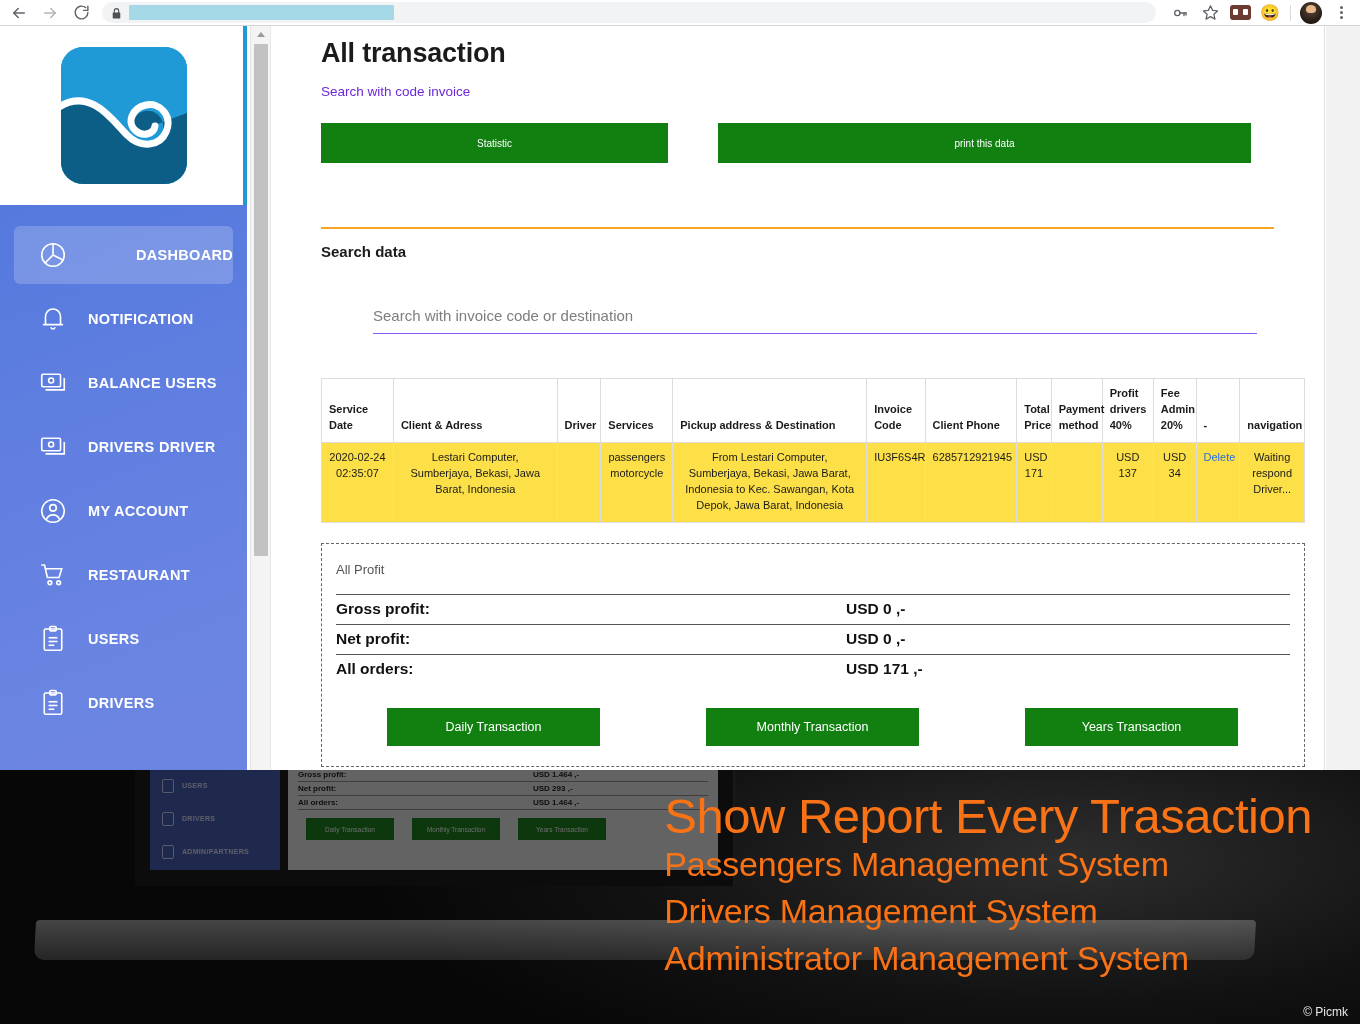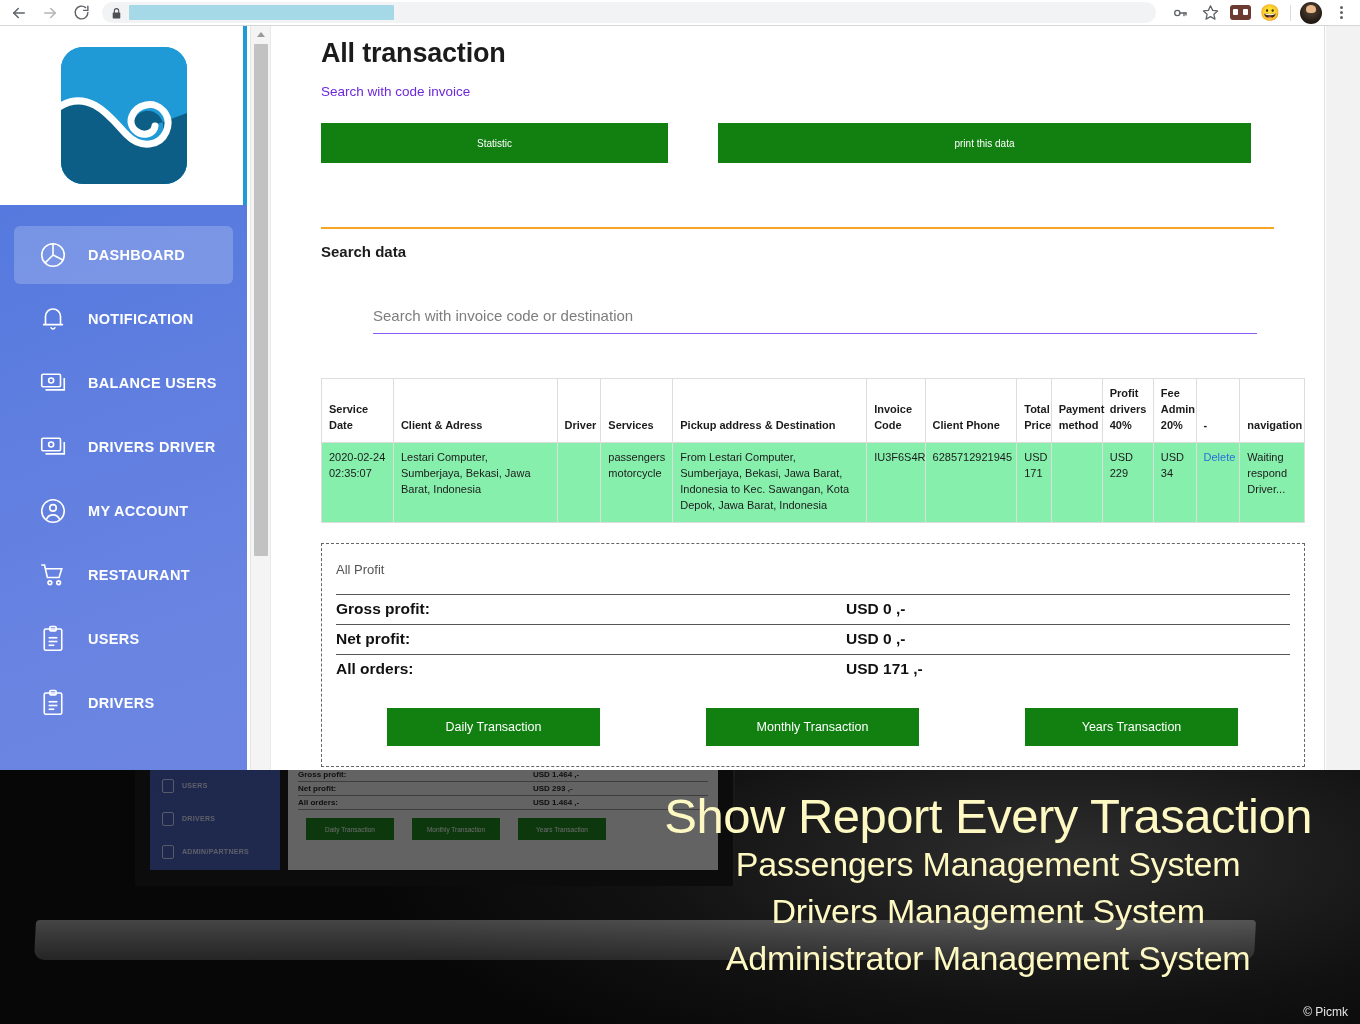--- a/index.html
+++ b/index.html
@@ -81,21 +81,21 @@
   }
   .nav {
     position: absolute; left: 0; top: 179px; width: 247px; height: 819px;
     background: linear-gradient(160deg, #5579de 0%, #6a84e2 55%, #6d85e0 100%);
     padding-top: 15px;
   }
   .nav-item {
     display: flex; align-items: center; height: 58px; margin: 6px 14px;
     border-radius: 6px; padding-left: 24px; cursor: pointer; color: #ffffff;
   }
-  .nav-item.active { background: rgba(255,255,255,0.20); }
+  .nav-item.active { background: rgba(255,255,255,0.20); justify-content: space-between; }
   .nav-ico { width: 34px; flex: 0 0 34px; display: flex; align-items: center; color: #fff; }
   .nav-ico svg { display: block; }
   .nav-label {
     font-size: 14.5px; font-weight: bold; letter-spacing: 0.3px;
     margin-left: 16px; white-space: nowrap;
   }
 
   
   .sb-track {
     position: absolute; left: 250px; top: 0; width: 20px; height: 745px;
@@ -148,21 +148,21 @@
   .search-input::placeholder { color: #7d7d7d; }
 
   
   .tbl-wrap { margin-top: 44px; }
   table.txn { border-collapse: collapse; width: 984px; table-layout: fixed; font-size: 11px; }
   table.txn th, table.txn td {
     border: 1px solid #dddddd; vertical-align: bottom; padding: 7px 7px 8px 7px;
     color: #1b1b1b; line-height: 1.45;
   }
   table.txn th { font-weight: bold; height: 64px; background: #ffffff; text-align: left; }
-  table.txn td { background: #86efac; height: 70px; vertical-align: top; }
+  table.txn td { background: #fde047; height: 70px; vertical-align: top; text-align: center; }
   td.addr-cell { vertical-align: bottom; }
   a.del-link { color: #2a6fdb; text-decoration: none; cursor: pointer; }
 
   
   .profit-panel {
     margin-top: 20px; width: 984px; border: 1px dashed #666666; padding: 18px 14px 20px 14px;
   }
   .profit-cap { font-size: 13px; color: #555555; margin-bottom: 17px; }
   .profit-row {
     display: flex; justify-content: flex-start; align-items: center;
@@ -218,21 +218,21 @@
     display: flex; justify-content: space-between; border-bottom: 1px solid #8d8d8d;
     font-size: 8px; color: #111; padding: 2px 0 2px 0; font-weight: bold;
   }
   .mini-prow span:last-child { width: 175px; }
   .mini-btns { display: flex; gap: 18px; margin-top: 8px; padding-left: 8px; }
   .mini-btn {
     background: #118011; color: #fff; font-size: 6.5px; width: 88px; height: 22px;
     display: flex; align-items: center; justify-content: center;
   }
   .overlay-text {
-    position: absolute; right: 48px; top: 22px; text-align: center; color: #fef9c3;
+    position: absolute; right: 48px; top: 22px; text-align: left; color: #f97316;
   }
   .ov-h1 { font-size: 49px; line-height: 1.0; font-weight: normal; letter-spacing: -0.5px; }
   .ov-l { font-size: 34px; line-height: 1.38; font-weight: normal; letter-spacing: -0.2px; }
   .credit {
     position: absolute; right: 12px; bottom: 5px; color: #e7e7e7; font-size: 12px;
   }
 </style>
 </head>
 <body>
 
@@ -476,21 +476,21 @@
             <tr>
               <td>2020-02-24 02:35:07</td>
               <td class="addr-cell">Lestari Computer, Sumberjaya, Bekasi, Jawa Barat, Indonesia</td>
               <td></td>
               <td>passengers motorcycle</td>
               <td>From Lestari Computer, Sumberjaya, Bekasi, Jawa Barat, Indonesia to Kec. Sawangan, Kota Depok, Jawa Barat, Indonesia</td>
               <td>IU3F6S4R</td>
               <td>6285712921945</td>
               <td>USD 171</td>
               <td></td>
-              <td>USD 229</td>
+              <td>USD 137</td>
               <td>USD 34</td>
               <td><a class="del-link">Delete</a></td>
               <td>Waiting respond Driver...</td>
             </tr>
           </tbody>
         </table>
       </div>
 
       <div class="profit-panel">
         <div class="profit-cap">All Profit</div>

